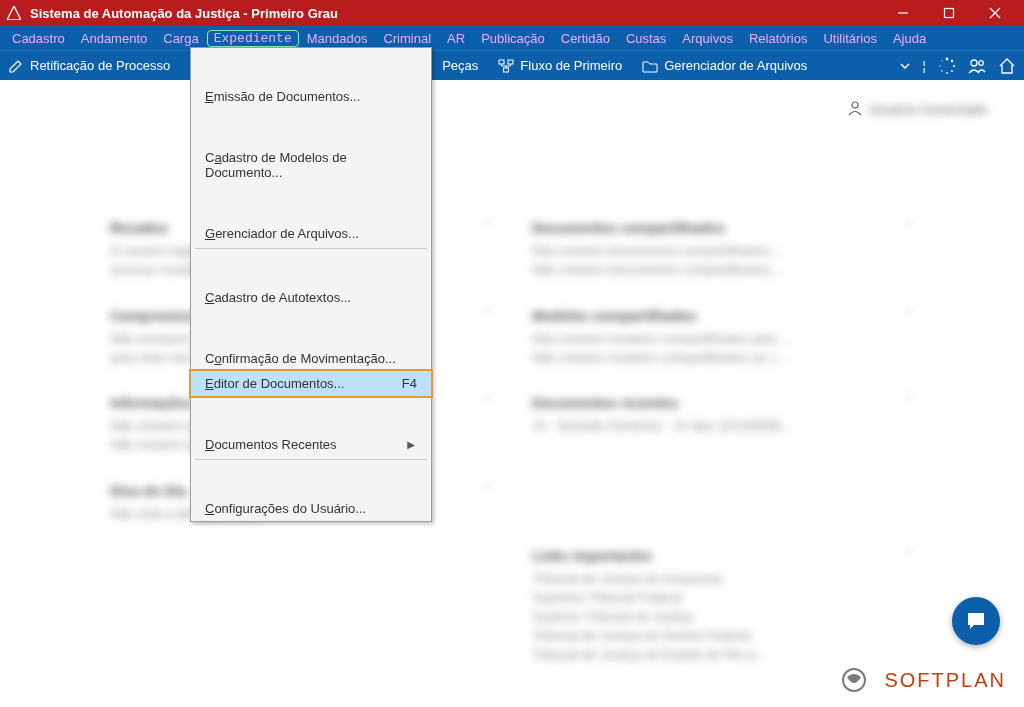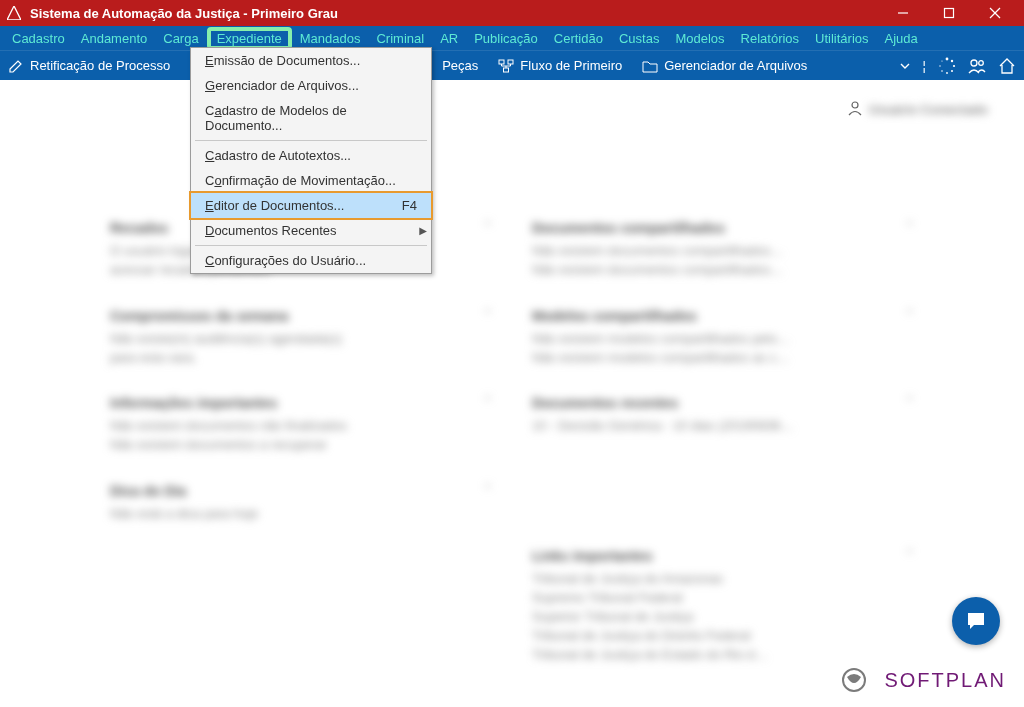--- a/index.html
+++ b/index.html
@@ -31,34 +31,35 @@
   .titlebar .winbtns { margin-left: auto; display: flex; gap: 0; }
   .titlebar .winbtn {
     width: 46px; height: 26px;
     display: flex; align-items: center; justify-content: center;
     cursor: pointer;
   }
   
   .menubar {
     height: 24px;
     background: #0b5fab;
-    color: #5eead4;
+    color: #f0abfc;
     display: flex;
     align-items: center;
     padding: 0 4px;
   }
   .menubar .mi {
     padding: 2px 8px;
     font-size: 13px;
     cursor: pointer;
   }
   .menubar .mi.highlight {
-    border: 4px solid #86efac;
+    border: 1px solid #86efac;
     border-radius: 4px;
     padding: 0 6px;
+    font-family: Liberation Mono, monospace;
   }
   
   .toolbar {
     height: 30px;
     background: #0b5fab;
     color: #fff;
     display: flex;
     align-items: center;
     padding: 0 8px;
     border-top: 1px solid rgba(255,255,255,0.1);
@@ -78,26 +79,27 @@
     position: absolute;
     left: 190px;
     top: 47px;
     width: 242px;
     background: #f4f4f4;
     border: 1px solid #9c9c9c;
     box-shadow: 2px 2px 4px rgba(0,0,0,0.25);
     z-index: 100;
   }
   .dropdown .dditem {
-    padding: 5px 4px 5px 14px;
+    padding: 5px 16px 5px 14px;
     font-size: 13px;
     cursor: pointer;
     display:flex;
     justify-content: space-between;
     align-items:center;
+    margin-top:36px;
   }
   .dropdown .sep {
     height: 1px;
     background: #c8c8c8;
     margin: 2px 4px;
   }
   .dropdown .dditem.highlight {
     background: #bde0fb;
     border: 2px solid #e89a2e;
     border-radius: 0;
@@ -156,21 +158,21 @@
     cursor:pointer;
   }
   
   .logo {
     position: absolute;
     right: 18px;
     bottom: 14px;
     display:flex;
     align-items:center;
     gap:17px;
-    color:#701a75;
+    color:#c2410c;
     font-size: 20px;
     letter-spacing: 2px;
     font-weight: 400;
   }
   .logo .logoicon { display:inline-flex; }
   .caret { font-size: 10px; color:#999;}
 </style>
 </head>
 <body>
 
@@ -205,21 +207,21 @@
     <div class="mi">Cadastro</div>
     <div class="mi">Andamento</div>
     <div class="mi">Carga</div>
     <div class="mi highlight">Expediente</div>
     <div class="mi">Mandados</div>
     <div class="mi">Criminal</div>
     <div class="mi">AR</div>
     <div class="mi">Publicação</div>
     <div class="mi">Certidão</div>
     <div class="mi">Custas</div>
-    <div class="mi">Modelos</div>
+    <div class="mi">Arquivos</div>
     <div class="mi">Relatórios</div>
     <div class="mi">Utilitários</div>
     <div class="mi">Ajuda</div>
   </div>
 
 <div class="toolbar">
   <div class="tb">
     <span class="ticon">
       <svg width="16" height="16" viewBox="0 0 16 16">
           <path d="M2 11 L10 3 L13 6 L5 14 L2 14 Z" fill="none" stroke="#fff" stroke-width="1.2"></path>
@@ -285,24 +287,24 @@
         </svg>
     </span>
   </div>
 </div>
 
 <div class="dropdown" id="dropdown">
     <div class="dditem">
       <span><u>E</u>missão de Documentos...</span>
     </div>
     <div class="dditem">
+      <span>C<u>a</u>dastro de Modelos de Documento...</span>
+    </div>
+    <div class="dditem">
       <span><u>G</u>erenciador de Arquivos...</span>
-    </div>
-    <div class="dditem">
-      <span>C<u>a</u>dastro de Modelos de Documento...</span>
     </div>
     <div class="sep"></div>
     <div class="dditem">
       <span><u>C</u>adastro de Autotextos...</span>
     </div>
     <div class="dditem">
       <span>C<u>o</u>nfirmação de Movimentação...</span>
     </div>
     <div class="dditem highlight">
       <span><u>E</u>ditor de Documentos...</span>

